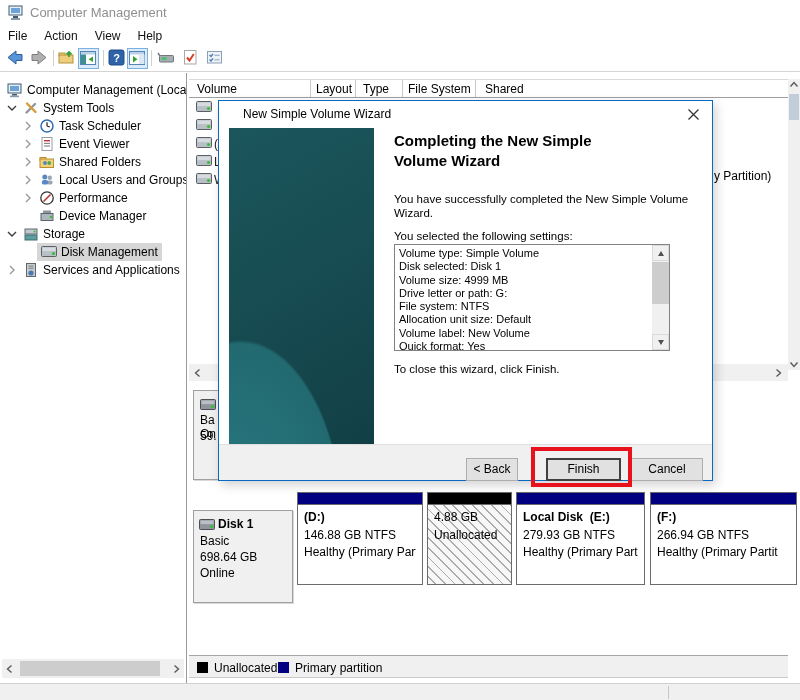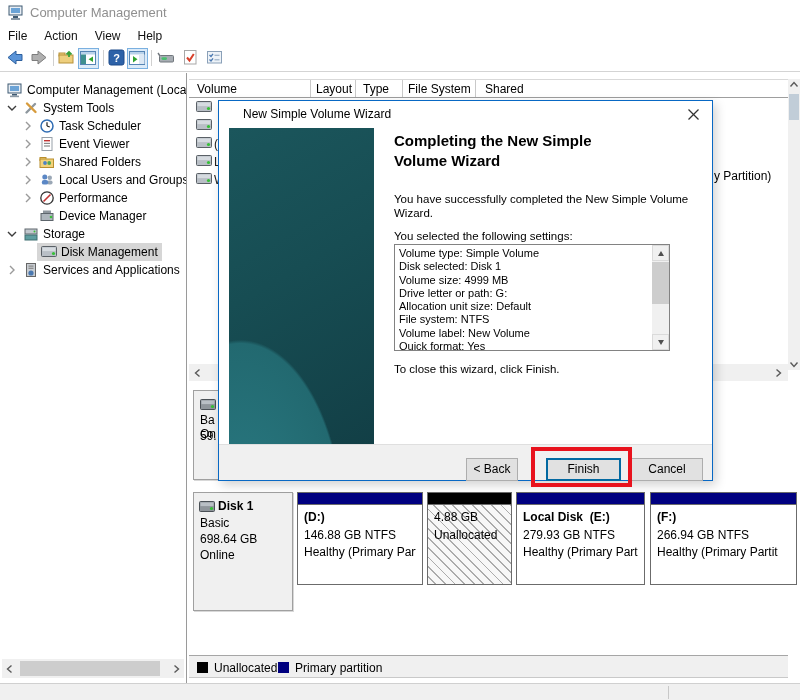--- a/index.html
+++ b/index.html
@@ -79,21 +79,21 @@
   .dtext { position:absolute; left:175px; line-height:14px; font-size:11.5px; }
   .listbox { position:absolute; left:175px; top:143px; width:276px; height:107px; border:1px solid #828282; background:#fff; font-size:11px; }
   .listbox .items { position:absolute; left:4px; top:2px; right:20px; bottom:0; overflow:hidden; line-height:13.3px; white-space:nowrap; }
   .lbscroll { position:absolute; right:0; top:0; width:17px; height:105px; background:#f0f0f0; }
   .lbbtn { position:absolute; left:0; width:17px; height:16px; background:#f0f0f0; border:1px solid #dadada; display:flex; align-items:center; justify-content:center; }
   .lbthumb { position:absolute; left:0; top:17px; width:17px; height:42px; background:#cdcdcd; }
   .tri-up { width:0; height:0; border-left:3.5px solid transparent; border-right:3.5px solid transparent; border-bottom:5px solid #505050; }
   .tri-down { width:0; height:0; border-left:3.5px solid transparent; border-right:3.5px solid transparent; border-top:5px solid #505050; }
   .btnstrip { position:absolute; left:0; top:343px; width:493px; height:36px; background:#f0f0f0; border-top:1px solid #dfdfdf; }
   .wbtn { position:absolute; top:357px; height:23px; background:#e1e1e1; border:1px solid #adadad; text-align:center; line-height:21px; font-size:12px; }
-  .wbtn.focus { border:2px solid #0369a1; line-height:19px; }
+  .wbtn.focus { border:2px solid #404040; line-height:19px; }
   .redbox { left:531px; top:447px; width:101px; height:40px; border:4px solid #e8121d; z-index:20; background:transparent; }
 </style>
 </head>
 <body>
 
 <div class="abs titlebar">
   <svg class="abs" style="left:8px;top:4px" width="17" height="17">
     <rect x="1" y="2" width="13" height="9" fill="#e8eef5" stroke="#3f5a73"></rect>
     <rect x="3" y="4" width="9" height="5" fill="#6ba3d6"></rect>
     <rect x="5" y="12" width="5" height="2" fill="#3f5a73"></rect>
@@ -391,21 +391,21 @@
     <svg style="position:absolute; left:6px; top:8px" width="16" height="12">
         <rect x="0.5" y="0.5" width="15" height="10" rx="1" fill="#8f959b" stroke="#4a5056"></rect>
         <rect x="1.5" y="1.5" width="13" height="3.6" fill="#b9bfc5"></rect>
         <circle cx="12.5" cy="7.5" r="1.6" fill="#35c135"></circle>
       </svg>
     <span class="dline" style="top:22px">Ba</span>
     <span class="dline" style="top:38px">59.</span>
     <span class="dline" style="top:36px">On</span>
   </div>
 
-  <div class="disklabel" style="left:4px; top:419px; width:100px; height:119px">
+  <div class="disklabel" style="left:4px; top:437px; width:100px; height:93px">
     <svg style="position:absolute; left:5px; top:8px" width="16" height="12">
         <rect x="0.5" y="0.5" width="15" height="10" rx="1" fill="#8f959b" stroke="#4a5056"></rect>
         <rect x="1.5" y="1.5" width="13" height="3.6" fill="#b9bfc5"></rect>
         <circle cx="12.5" cy="7.5" r="1.6" fill="#35c135"></circle>
       </svg>
     <span class="dname" style="top:6px">Disk 1</span>
     <span class="dline" style="top:23px">Basic</span>
     <span class="dline" style="top:39px">698.64 GB</span>
     <span class="dline" style="top:55px">Online</span>
   </div>
@@ -477,22 +477,22 @@
   </div>
 
   <div class="dtext" style="top:128px">You selected the following settings:</div>
 
   <div class="listbox">
     <div class="items">
       <div>Volume type: Simple Volume</div>
       <div>Disk selected: Disk 1</div>
       <div>Volume size: 4999 MB</div>
       <div>Drive letter or path: G:</div>
+      <div>File system: NTFS</div>
       <div>Allocation unit size: Default</div>
-      <div>File system: NTFS</div>
       <div>Volume label: New Volume</div>
       <div>Quick format: Yes</div>
     </div>
     <div class="lbscroll">
       <div class="lbbtn" style="top:0">
           <span class="tri-up"></span>
         </div>
       <div class="lbthumb"></div>
       <div class="lbbtn" style="top:89px">
           <span class="tri-down"></span>

